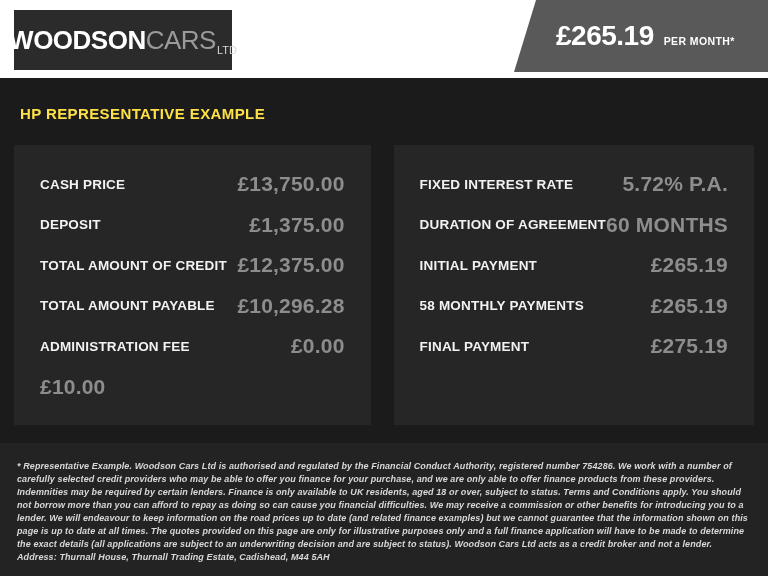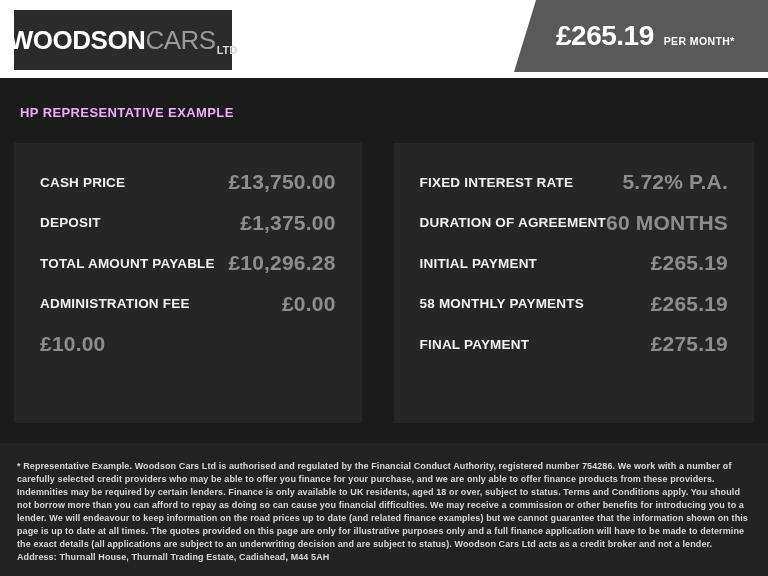--- a/index.html
+++ b/index.html
@@ -8,48 +8,48 @@
     background:#1b1b1b; font-family:"Liberation Sans", sans-serif;
   }
   
   .header { position:relative; height:78px; background:#ffffff; }
   .logo {
     position:absolute; left:14px; top:10px; width:218px; height:60px;
     background:#2b2b2b; display:flex; align-items:center; justify-content:center;
   }
   .logo-main { color:#ffffff; font-weight:bold; font-size:26px; letter-spacing:-0.5px; }
   .logo-sub  { color:#9a9a9a; font-weight:normal; font-size:26px; letter-spacing:-0.5px; }
-  .logo-ltd  { color:#d6d6d6; font-weight:bold; font-size:11px; align-self:flex-end; margin:0 0 14px 1px; }
+  .logo-ltd  { color:#d6d6d6; font-weight:normal; font-size:11px; align-self:flex-end; margin:0 0 14px 1px; }
   .price-banner {
     position:absolute; right:0; top:0; width:268px; height:72px;
     background:#595959; clip-path:polygon(36px 0, 100% 0, 100% 100%, 14px 100%);
     display:flex; align-items:center; padding-left:56px; box-sizing:border-box;
   }
   .price-amount { color:#ffffff; font-weight:bold; font-size:28px; letter-spacing:-0.5px; }
   .price-period { color:#ffffff; font-weight:bold; font-size:10.5px; margin:10px 0 0 10px; letter-spacing:0.4px; }
   
   .page-title {
-    color:#f0abfc; font-weight:bold; font-size:13px;
+    color:#fde047; font-weight:bold; font-size:15px;
     letter-spacing:0.4px; padding:27px 0 0 20px;
   }
-  .panels { display:flex; gap:32px; margin:23px 14px 0 14px; }
+  .panels { display:flex; gap:23px; margin:23px 14px 0 14px; }
   .panel {
     flex:1; background:#262626; height:280px;
     padding:19px 26px; box-sizing:border-box;
   }
   .frow { height:40.5px; display:flex; justify-content:space-between; align-items:center; }
   .frow-label { color:#f2f2f2; font-weight:bold; font-size:13.5px; letter-spacing:0.2px; white-space:nowrap; }
   .frow-value { color:#8d8d8d; font-weight:bold; font-size:21px; letter-spacing:0.2px; white-space:nowrap; }
   
   .disclaimer {
     position:absolute; left:0; right:0; top:443px; bottom:0;
     background:#232323; padding:17px 17px 0 17px; box-sizing:border-box;
   }
   .disclaimer-text {
-    color:#d8d8d8; font-size:9px; font-weight:bold; line-height:13px; letter-spacing:0.1px;
+    color:#d8d8d8; font-size:9px; font-weight:bold; line-height:13px; letter-spacing:0.1px;font-style:italic;
   }
 </style>
 </head>
 <body>
 
 <div class="page">
 
   <div class="header">
     <div class="logo">
       <span class="logo-main">WOODSON</span>
@@ -67,20 +67,24 @@
   <div class="panels">
 
     <div class="panel">
       <div class="frow">
         <span class="frow-label">CASH PRICE</span>
         <span class="frow-value">£13,750.00</span>
       </div>
       <div class="frow">
         <span class="frow-label">DEPOSIT</span>
         <span class="frow-value">£1,375.00</span>
+      </div>
+      <div class="frow">
+        <span class="frow-label">TOTAL AMOUNT OF CREDIT</span>
+        <span class="frow-value">£12,375.00</span>
       </div>
       <div class="frow">
         <span class="frow-label">TOTAL AMOUNT PAYABLE</span>
         <span class="frow-value">£10,296.28</span>
       </div>
       <div class="frow">
         <span class="frow-label">ADMINISTRATION FEE</span>
         <span class="frow-value">£0.00</span>
       </div>
       <div class="frow">

